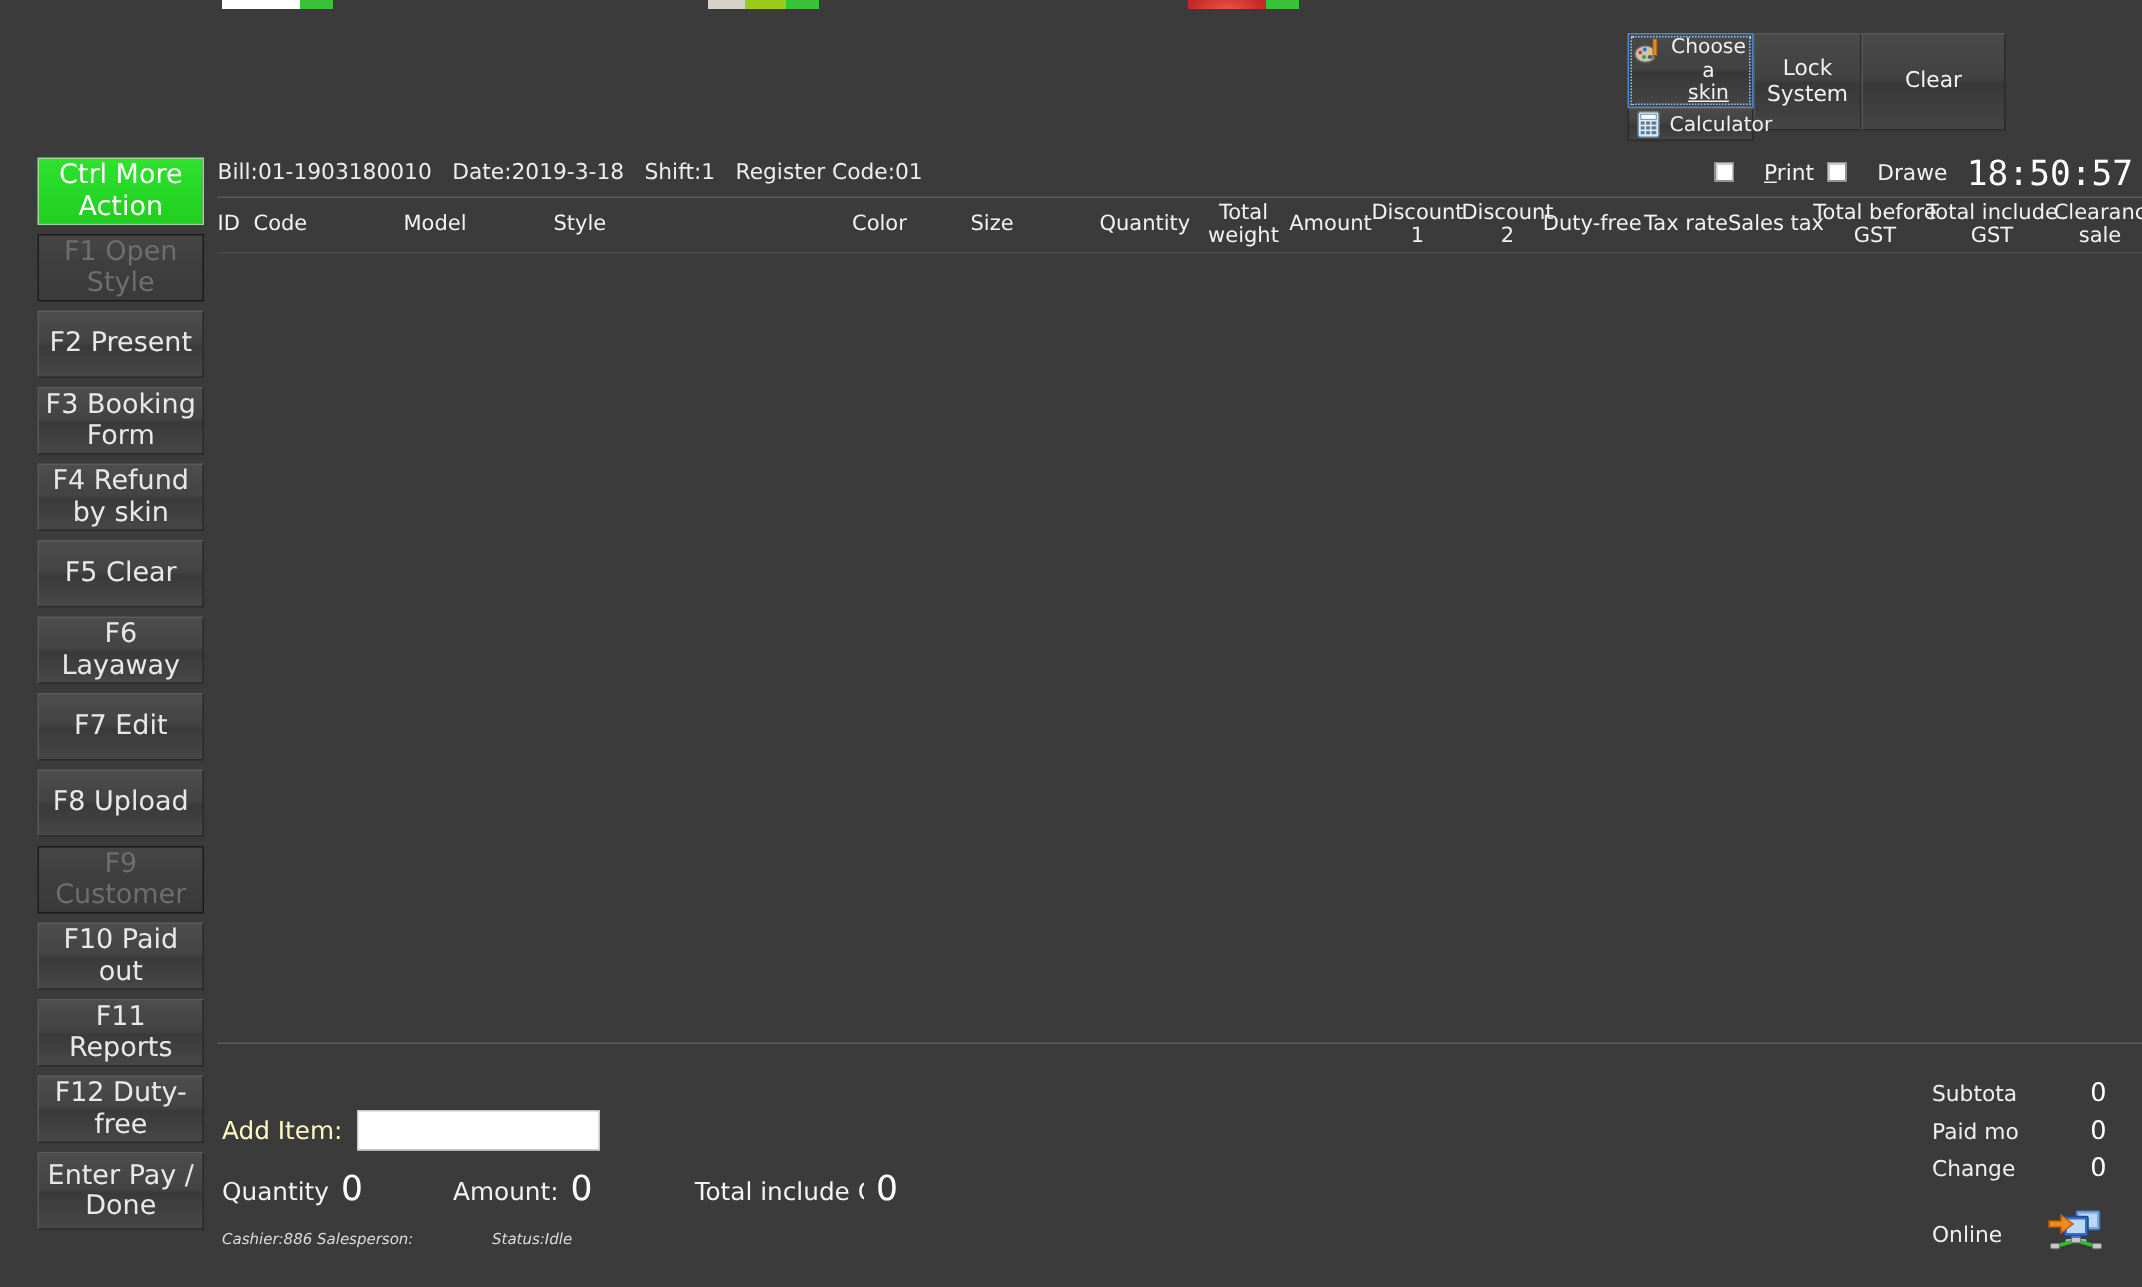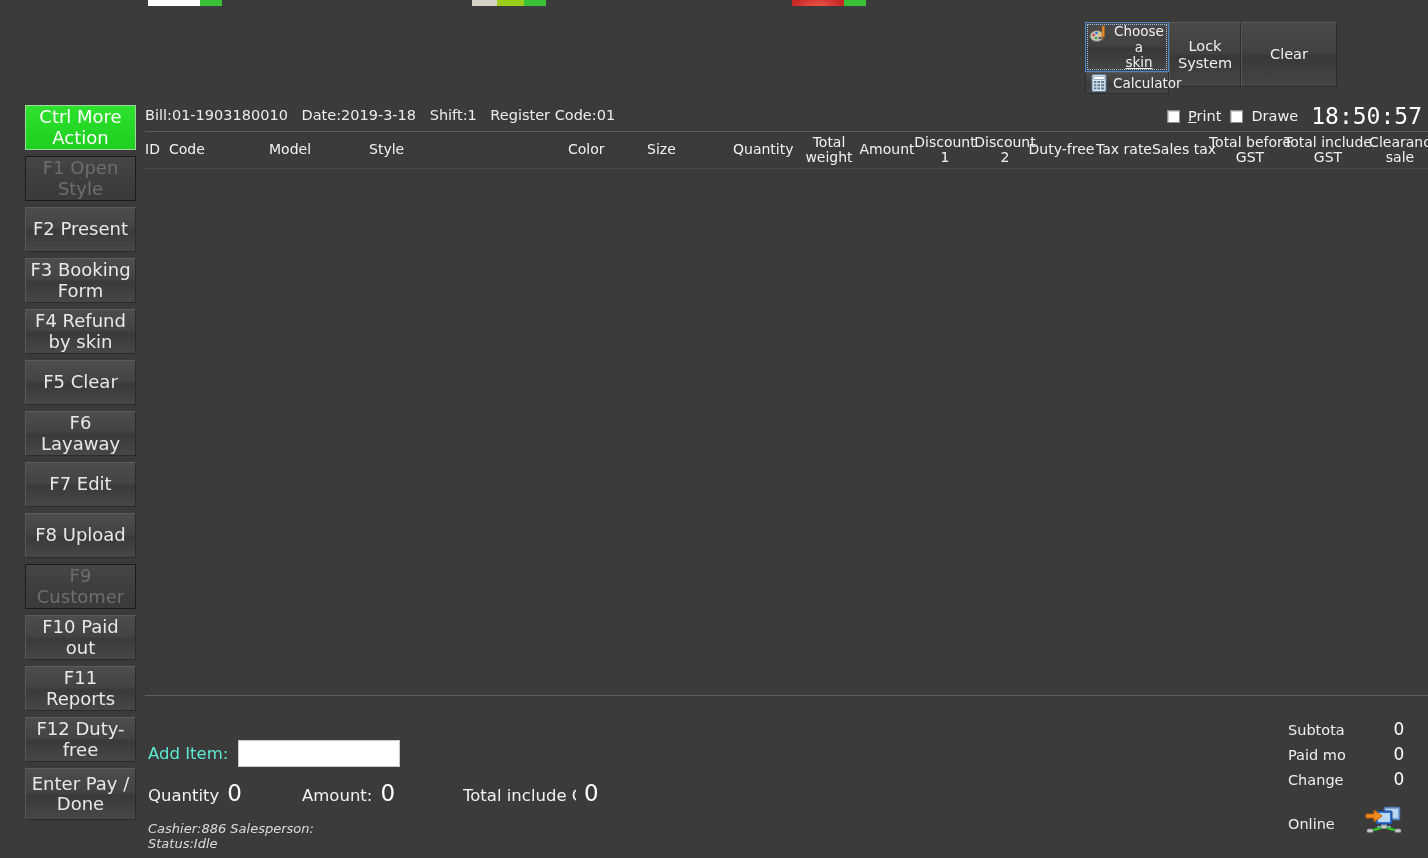--- a/index.html
+++ b/index.html
@@ -140,21 +140,21 @@
     position: absolute; left: 145px; top: 168px;
     width: 1283px; height: 1px; background: #4a4a4a;
   }
 
   
   .optbar {
     position: absolute; right: 6px; top: 103px;
     display: flex; align-items: center; gap: 9px;
     color: #f0f0f0; font-size: 14.5px;
   }
-  .chk { display: flex; align-items: center; gap: 8px; cursor: pointer; user-select: none; }
+  .chk { display: flex; gap: 20px; cursor: pointer; user-select: none; }
   .chk .box {
     width: 13px; height: 13px;
     background: #ffffff;
     border: 1px solid #8f8f8f;
     box-shadow: inset 1px 1px 0 #cfcfcf;
   }
   .chk .u { text-decoration: underline; }
   .clock {
     font-family: "DejaVu Sans Mono", "Liberation Mono", monospace;
     font-size: 23px; color: #ffffff; letter-spacing: 0px;
@@ -169,21 +169,21 @@
   .bottom-rule {
     position: absolute; left: 145px; top: 695px;
     width: 1283px; height: 1px; background: #5e5e5e;
   }
 
   
   .add-item-row {
     position: absolute; left: 148px; top: 740px;
     display: flex; align-items: center; gap: 10px;
   }
-  .add-item-label { color: #5eead4; font-size: 16.5px; }
+  .add-item-label { color: #fef9c3; font-size: 16.5px; }
   .add-item-input {
     width: 162px; height: 27px;
     background: #ffffff;
     border: 1px solid #c8c8c8;
     outline: none;
     font-size: 14px;
     padding: 0 4px;
     font-family: "DejaVu Sans", "Liberation Sans", sans-serif;
   }
 
@@ -198,25 +198,24 @@
     white-space: nowrap;
   }
   .tr-item .val { font-size: 23px; color: #ffffff; }
   #tr-qty   { left: 0px; }
   #tr-amt   { left: 154px; }
   #tr-gst   { left: 315px; }
   #tr-gst .lbl { display: inline-block; width: 113px; overflow: hidden; }
 
   .statusline {
     position: absolute; left: 148px; top: 821px;
-    color: #dcdcdc; font-size: 13px;
+    color: #dcdcdc; font-size: 10px;
     font-style: italic;
     display: flex; gap: 0;
     white-space: nowrap;
-    flex-direction: column;
   }
   .statusline .s1 { width: 180px; }
 
   
   .summary { position: absolute; left: 1288px; top: 717px; width: 140px; }
   .sum-row {
     position: relative; height: 25px;
     display: flex; align-items: center;
     color: #eeeeee; font-size: 14.5px;
   }

